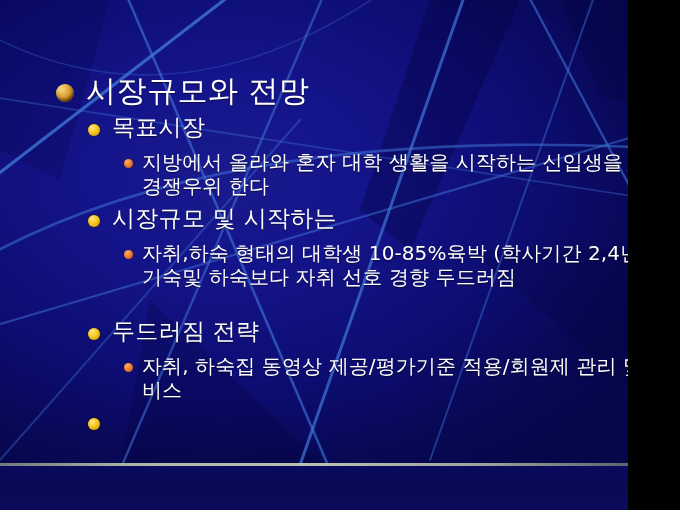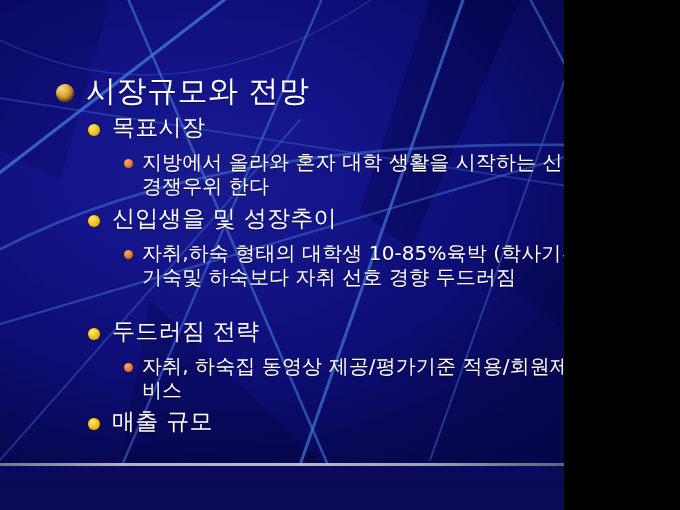--- a/index.html
+++ b/index.html
@@ -2,21 +2,21 @@
 <html lang="ko"><head>
 <meta charset="utf-8">
 <style>
   html, body {
     margin: 0;
     padding: 0;
     background: #000;
   }
   #slide {
     position: relative;
-    width: 564px;
+    width: 628px;
     height: 510px;
     overflow: hidden;
     background: #0b0b66;
     font-family: "DejaVu Sans", "Liberation Sans", sans-serif;
     -webkit-font-smoothing: antialiased;
   }
 
   
   .bg-base {
     position: absolute;
@@ -228,21 +228,21 @@
       <span class="bullet-wrap">
         <span class="dot-orange"></span>
       </span>
       <span class="text">지방에서 올라와 혼자 대학 생활을 시작하는 신입생을 주요 경쟁우위 한다</span>
     </div>
 
     <div class="row lvl2" id="row-l2-2">
       <span class="bullet-wrap">
         <span class="dot-yellow"></span>
       </span>
-      <span class="text">신입생을 및 성장추이</span>
+      <span class="text">시장규모 및 시작하는</span>
     </div>
     <div class="row lvl3" id="row-l3-2">
       <span class="bullet-wrap">
         <span class="dot-orange"></span>
       </span>
       <span class="text">자취,하숙 형태의 대학생 10-85%육박 (학사기간 2,4년), 기숙및 하숙보다 자취 선호 경향 두드러짐</span>
     </div>
 
     <div class="row lvl2" id="row-l2-3">
       <span class="bullet-wrap">
@@ -254,17 +254,16 @@
       <span class="bullet-wrap">
         <span class="dot-orange"></span>
       </span>
       <span class="text">자취, 하숙집 동영상 제공/평가기준 적용/회원제 관리 및 서비스</span>
     </div>
 
     <div class="row lvl2" id="row-l2-4">
       <span class="bullet-wrap">
         <span class="dot-yellow"></span>
       </span>
-      <span class="text">매출 규모</span>
     </div>
 
   </div>
 </div>
 
 </body></html>

